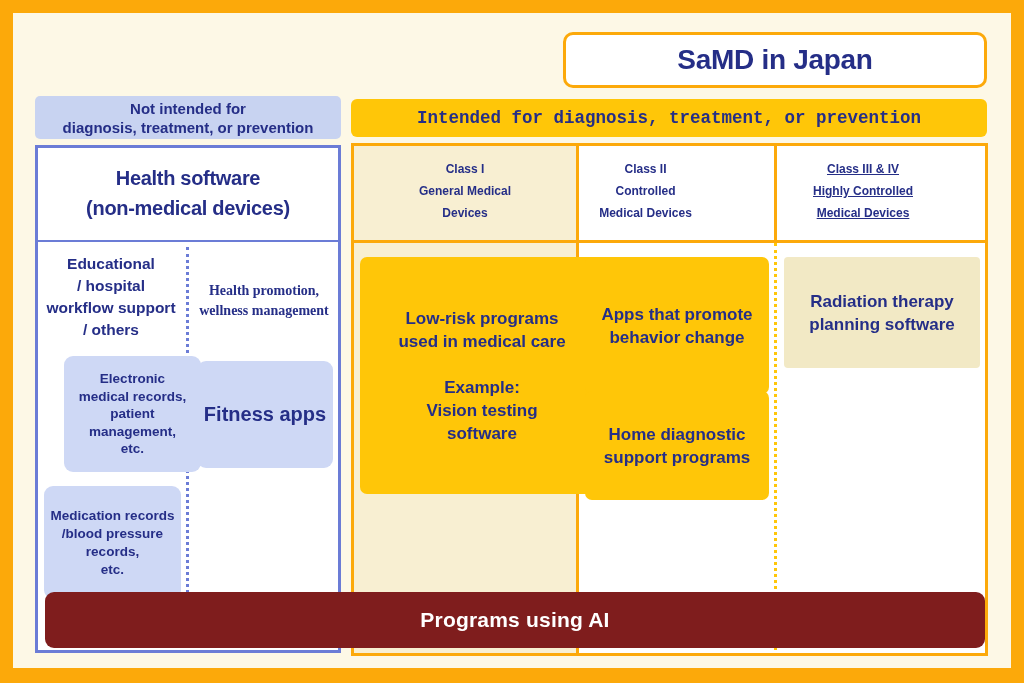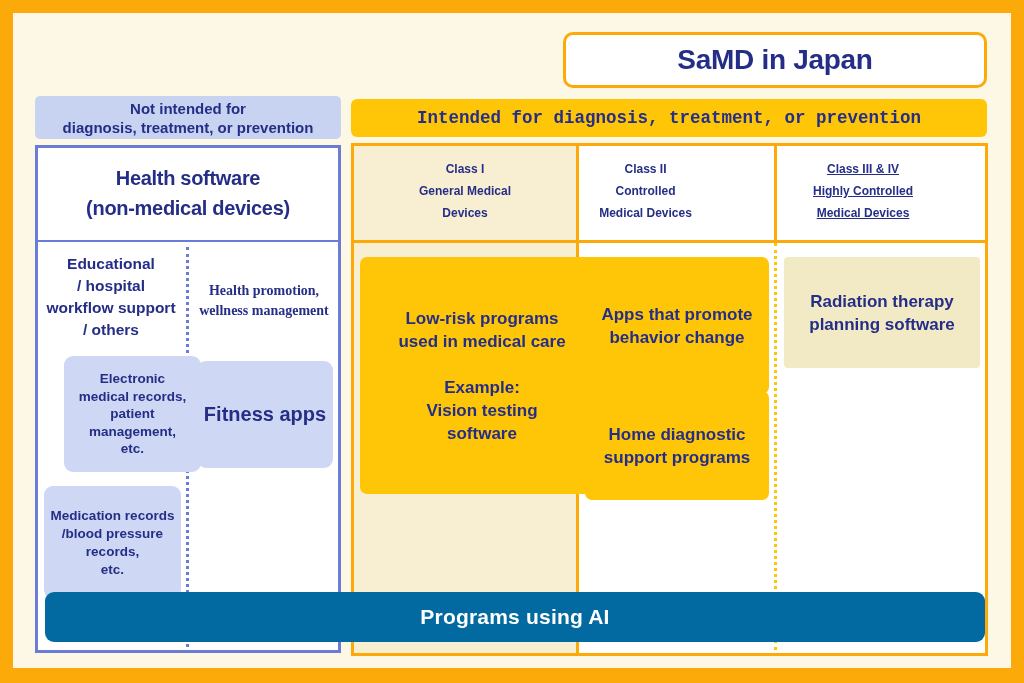--- a/index.html
+++ b/index.html
@@ -51,21 +51,21 @@
   .ch-3{left:777px;width:172px;text-decoration:underline;}
   .gold-box{background:#ffc608;border-radius:7px;font-size:17px;line-height:23px;}
   .cream-box{background:#f2e9c5;border-radius:4px;font-size:17px;line-height:23px;}
   .c1-box{left:360px;top:257px;width:244px;height:237px;}
   .c2-box-1{left:585px;top:257px;width:184px;height:137px;}
   .c2-box-2{left:585px;top:391px;width:184px;height:109px;}
   .c3-box-1{left:784px;top:257px;width:196px;height:111px;}
   .c3-box-2{left:784px;top:382px;width:196px;height:109px;}
 
   
-  .ai-bar{left:45px;top:592px;width:940px;height:50px;background:#0369a1;border-radius:9px;
+  .ai-bar{left:45px;top:592px;width:940px;height:56px;background:#7f1d1d;border-radius:9px;
     color:#ffffff;font-size:21px;z-index:10;letter-spacing:0.2px;}
 </style>
 </head>
 <body>
 
 <div class="canvas">
   <div class="abs inner-bg"></div>
 
   <div class="abs title-box center b">SaMD in Japan</div>
 

